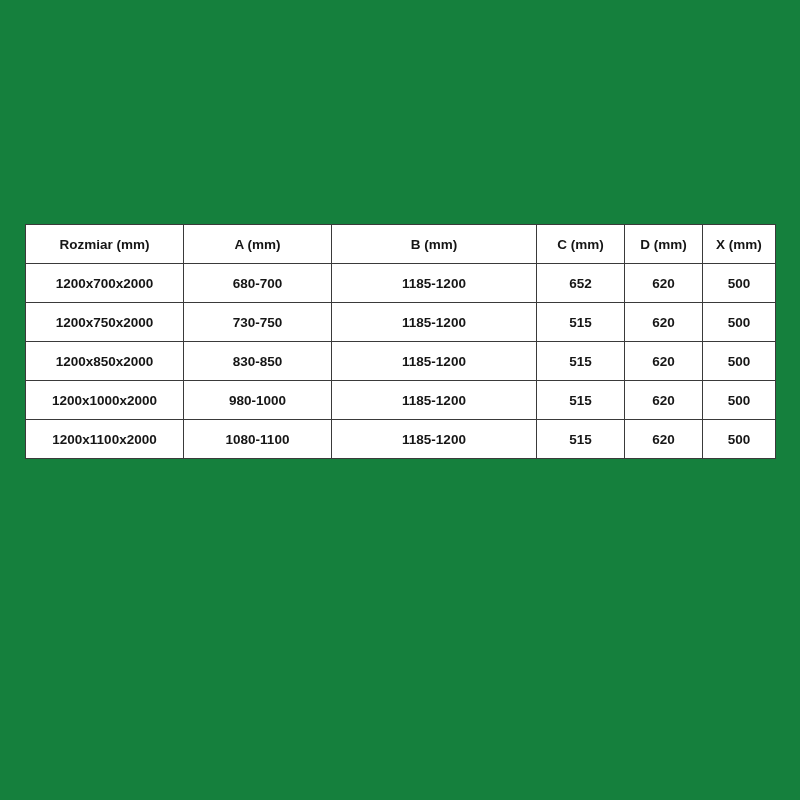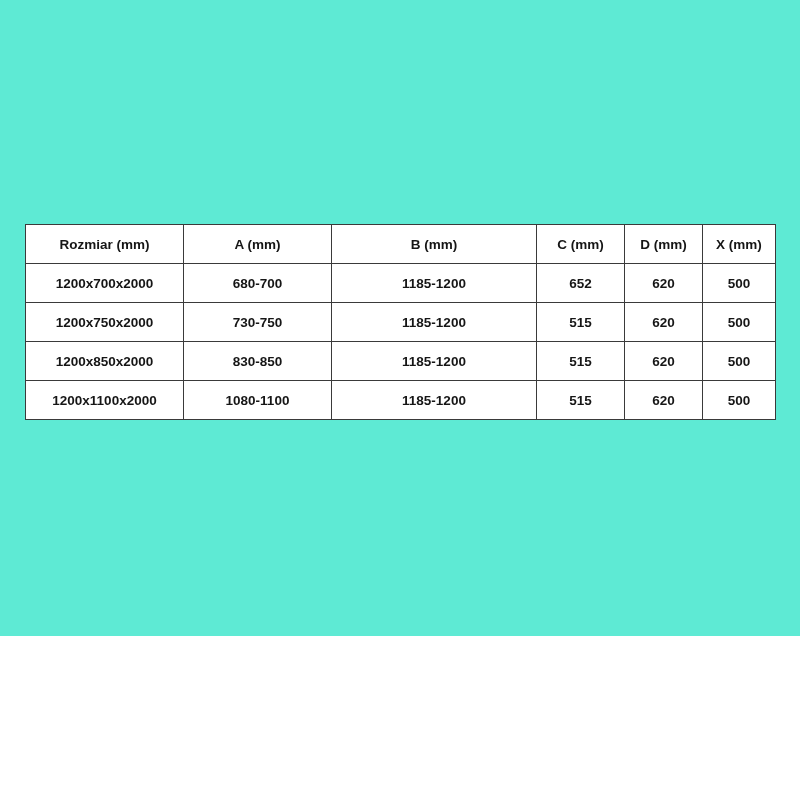--- a/index.html
+++ b/index.html
@@ -11,22 +11,22 @@
     height: 800px;
     background: #ffffff;
     font-family: "Liberation Sans", sans-serif;
     position: relative;
   }
   .sheet {
     position: absolute;
     left: 0;
     top: 0;
     width: 800px;
-    height: 636px;
-    background: #5eead4;
+    height: 800px;
+    background: #15803d;
   }
   .table-wrap {
     position: absolute;
     left: 25px;
     top: 224px;
     width: 750px;
   }
   table.spec {
     border-collapse: collapse;
     width: 750px;
@@ -107,20 +107,28 @@
         </tr>
         <tr>
           <td class="size-cell">1200x850x2000</td>
           <td>830-850</td>
           <td>1185-1200</td>
           <td>515</td>
           <td>620</td>
           <td>500</td>
         </tr>
         <tr>
+          <td class="size-cell">1200x1000x2000</td>
+          <td>980-1000</td>
+          <td>1185-1200</td>
+          <td>515</td>
+          <td>620</td>
+          <td>500</td>
+        </tr>
+        <tr>
           <td class="size-cell">1200x1100x2000</td>
           <td>1080-1100</td>
           <td>1185-1200</td>
           <td>515</td>
           <td>620</td>
           <td>500</td>
         </tr>
       </tbody>
     </table>
   </div>

